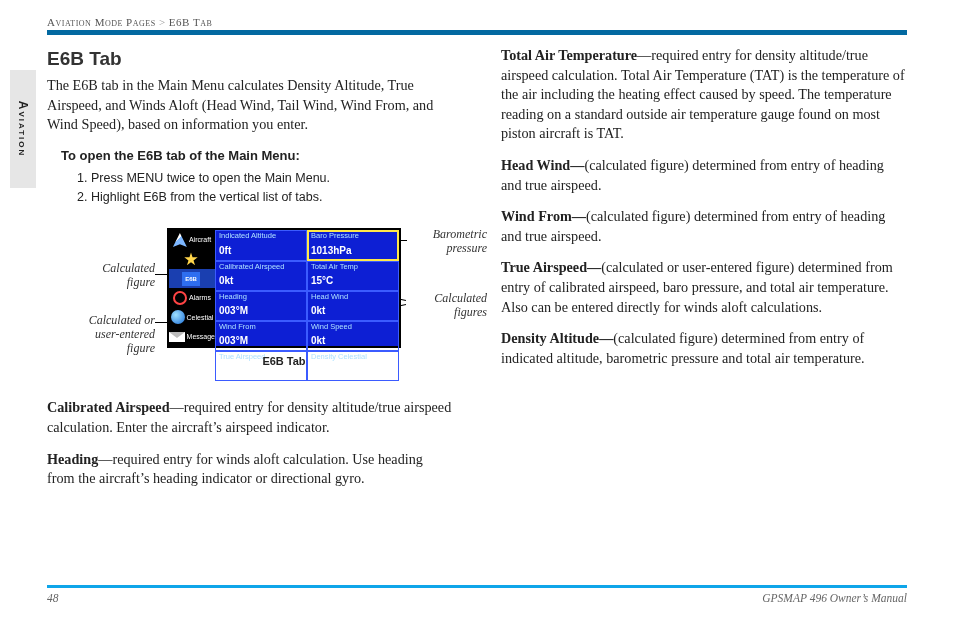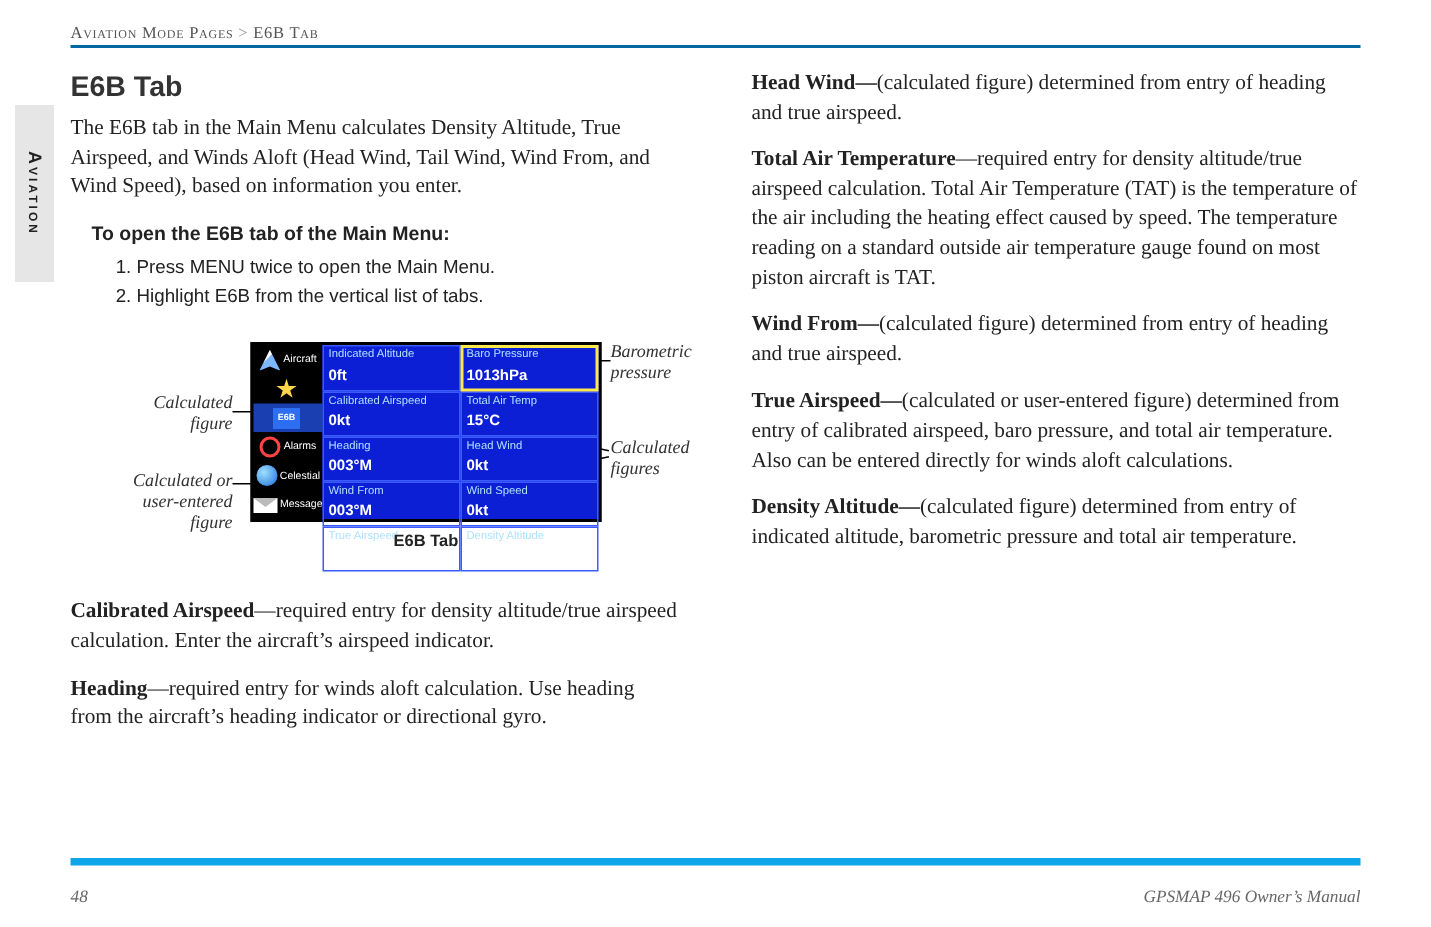--- a/index.html
+++ b/index.html
@@ -1,21 +1,21 @@
 <!DOCTYPE html>
 <html><head>
 <meta charset="utf-8">
 <style>
   * { box-sizing: border-box; margin: 0; padding: 0; }
   html, body { width: 954px; height: 618px; font-family: "Times New Roman", Times, serif; color: #222; }
   body { position: relative; background: #fff; }
 
   .breadcrumb { position: absolute; left: 47px; top: 16px; right: 47px;
     font-size: 11px; font-variant: small-caps; color: #555;
-    border-bottom: 2px solid #0369a1; padding-bottom: 2px; letter-spacing: .5px; }
+    border-bottom: 5px solid #0369a1; padding-bottom: 2px; letter-spacing: .5px; }
   .breadcrumb .sep { color: #999; }
 
   .side-tab { position: absolute; left: 10px; top: 70px; width: 26px; height: 118px;
     background: #e6e6e6; display:flex; align-items:center; justify-content:center; }
   .side-tab span { transform: rotate(90deg); font-family: Arial, Helvetica, sans-serif;
     font-size: 12px; font-weight: bold; letter-spacing: 2px; font-variant: small-caps; color:#222; }
 
   .columns { position:absolute; left:47px; right:47px; top:46px; bottom:40px;
     display:flex; gap: 48px; }
   .col { flex:1 1 0; font-size: 14.2px; line-height: 1.38; }
@@ -50,28 +50,28 @@
   .ico-msg::after{content:"";position:absolute;left:0;right:0;top:0;height:0;border-left:8px solid transparent;border-right:8px solid transparent;border-top:6px solid #bbb;}
 
   .dev-grid { flex:1; background:#0d1fd4; display:grid; grid-template-columns:1fr 1fr;
     grid-auto-rows: 1fr; }
   .cell { border:1px solid #3b5bff; padding:1px 3px 0 3px; position:relative; }
   .cell .lbl { color:#aee1ff; font-family: Arial, sans-serif; font-size:7.5px; display:block; line-height:1; }
   .cell .val { color:#fff; font-family: Arial, sans-serif; font-weight:bold; font-size:10px; line-height:1.1; }
   .cell.selected { outline:2px solid #ffe84a; outline-offset:-2px; z-index:2; }
 
   .callout { position:absolute; font-family:"Times New Roman",serif; font-style:italic;
-    font-size:12px; color:#333; line-height:1.15; text-align:left; }
+    font-size:12px; color:#333; line-height:1.15; text-align:right; }
   .callout.left { text-align:right; }
   .line { position:absolute; background:#000; height:1px; }
   .fig-caption { position:absolute; left:120px; top:132px; width:234px; text-align:center;
     font-family: Arial, sans-serif; font-weight:bold; font-size:11px; }
 
   .footer { position:absolute; left:47px; right:47px; bottom:14px;
-    border-top:5px solid #0ea5e9; padding-top:15px; display:flex; justify-content:space-between;
+    border-top:3px solid #0ea5e9; padding-top:4px; display:flex; justify-content:space-between;
     font-family:"Times New Roman",serif; font-style:italic; color:#666; font-size:11.5px; }
 </style>
 </head>
 <body>
 
 <div class="breadcrumb">
   <span>Aviation Mode Pages</span>
   <span class="sep">&gt;</span>
   <span>E6B Tab</span>
 </div>
@@ -142,33 +142,33 @@
         <div class="dev-grid">
           <div class="cell"><span class="lbl">Indicated Altitude</span><span class="val">0ft</span></div>
           <div class="cell selected"><span class="lbl">Baro Pressure</span><span class="val">1013hPa</span></div>
           <div class="cell"><span class="lbl">Calibrated Airspeed</span><span class="val">0kt</span></div>
           <div class="cell"><span class="lbl">Total Air Temp</span><span class="val">15°C</span></div>
           <div class="cell"><span class="lbl">Heading</span><span class="val">003°M</span></div>
           <div class="cell"><span class="lbl">Head Wind</span><span class="val">0kt</span></div>
           <div class="cell"><span class="lbl">Wind From</span><span class="val">003°M</span></div>
           <div class="cell"><span class="lbl">Wind Speed</span><span class="val">0kt</span></div>
           <div class="cell"><span class="lbl">True Airspeed</span><span class="val">0kt</span></div>
-          <div class="cell"><span class="lbl">Density Altitude</span><span class="val">0ft</span></div>
+          <div class="cell"><span class="lbl">Density Celestial</span><span class="val">0ft</span></div>
         </div>
       </div>
       <div class="fig-caption">E6B Tab</div>
     </div>
 
     <p><span class="term">Calibrated Airspeed</span><span>—required entry for density altitude/true airspeed calculation. Enter the aircraft’s airspeed indicator.</span></p>
     <p><span class="term">Heading</span><span>—required entry for winds aloft calculation. Use heading from the aircraft’s heading indicator or directional gyro.</span></p>
   </div>
 
   <div class="col">
+    <p><span class="term">Total Air Temperature</span><span>—required entry for density altitude/true airspeed calculation. Total Air Temperature (TAT) is the temperature of the air including the heating effect caused by speed. The temperature reading on a standard outside air temperature gauge found on most piston aircraft is TAT.</span></p>
     <p><span class="term">Head Wind—</span><span>(calculated figure) determined from entry of heading and true airspeed.</span></p>
-    <p><span class="term">Total Air Temperature</span><span>—required entry for density altitude/true airspeed calculation. Total Air Temperature (TAT) is the temperature of the air including the heating effect caused by speed. The temperature reading on a standard outside air temperature gauge found on most piston aircraft is TAT.</span></p>
     <p><span class="term">Wind From—</span><span>(calculated figure) determined from entry of heading and true airspeed.</span></p>
     <p><span class="term">True Airspeed—</span><span>(calculated or user-entered figure) determined from entry of calibrated airspeed, baro pressure, and total air temperature. Also can be entered directly for winds aloft calculations.</span></p>
     <p><span class="term">Density Altitude—</span><span>(calculated figure) determined from entry of indicated altitude, barometric pressure and total air temperature.</span></p>
   </div>
 </div>
 
 <div class="footer">
   <span>48</span>
   <span>GPSMAP 496 Owner’s Manual</span>
 </div>

